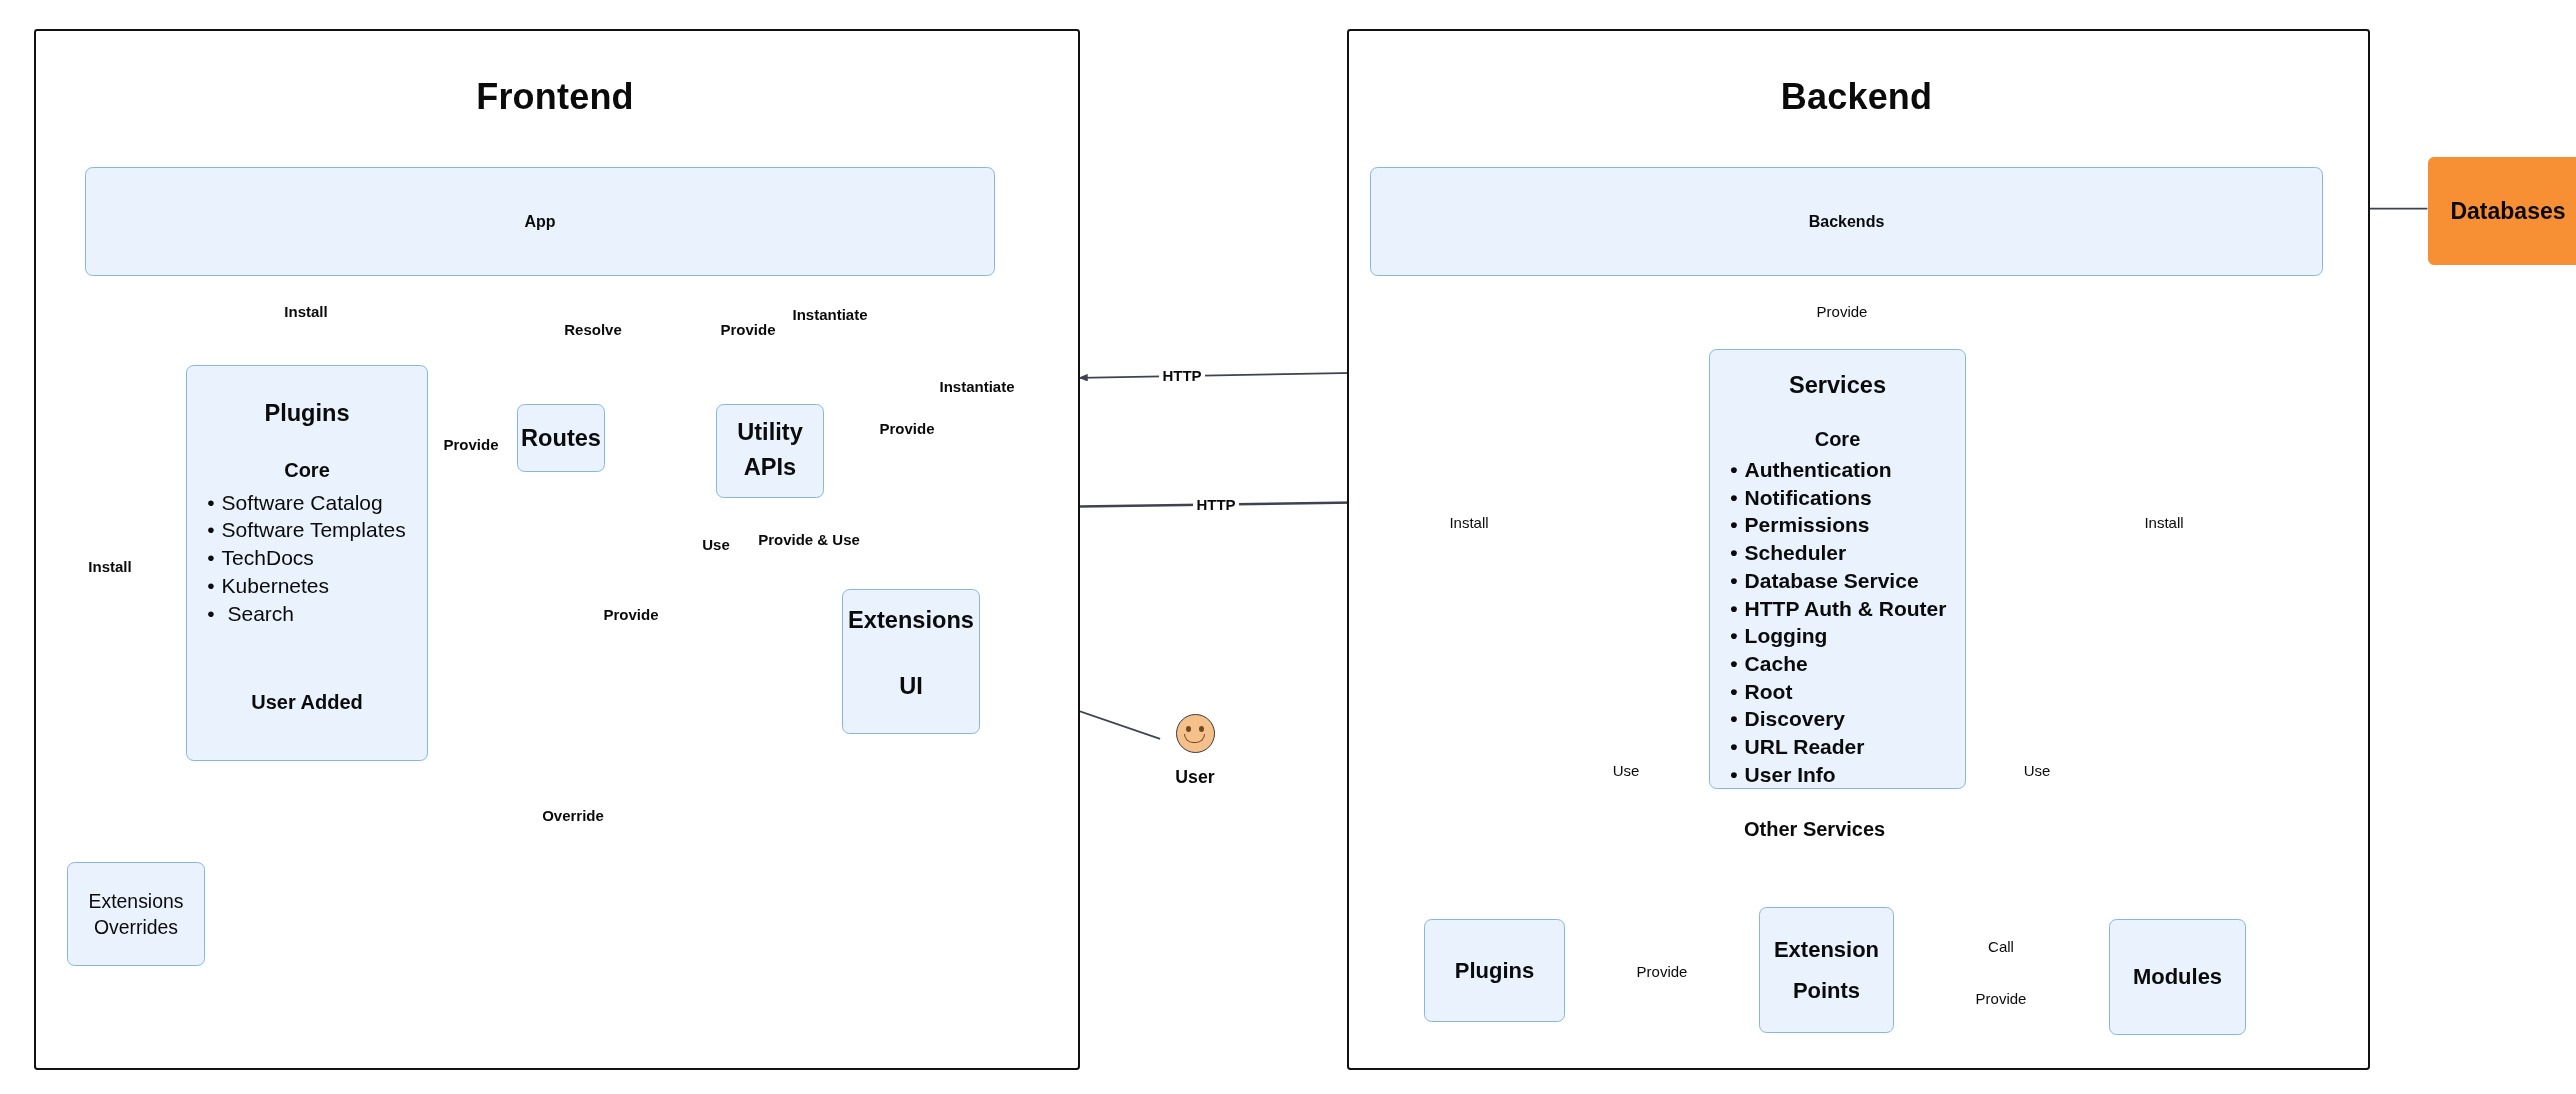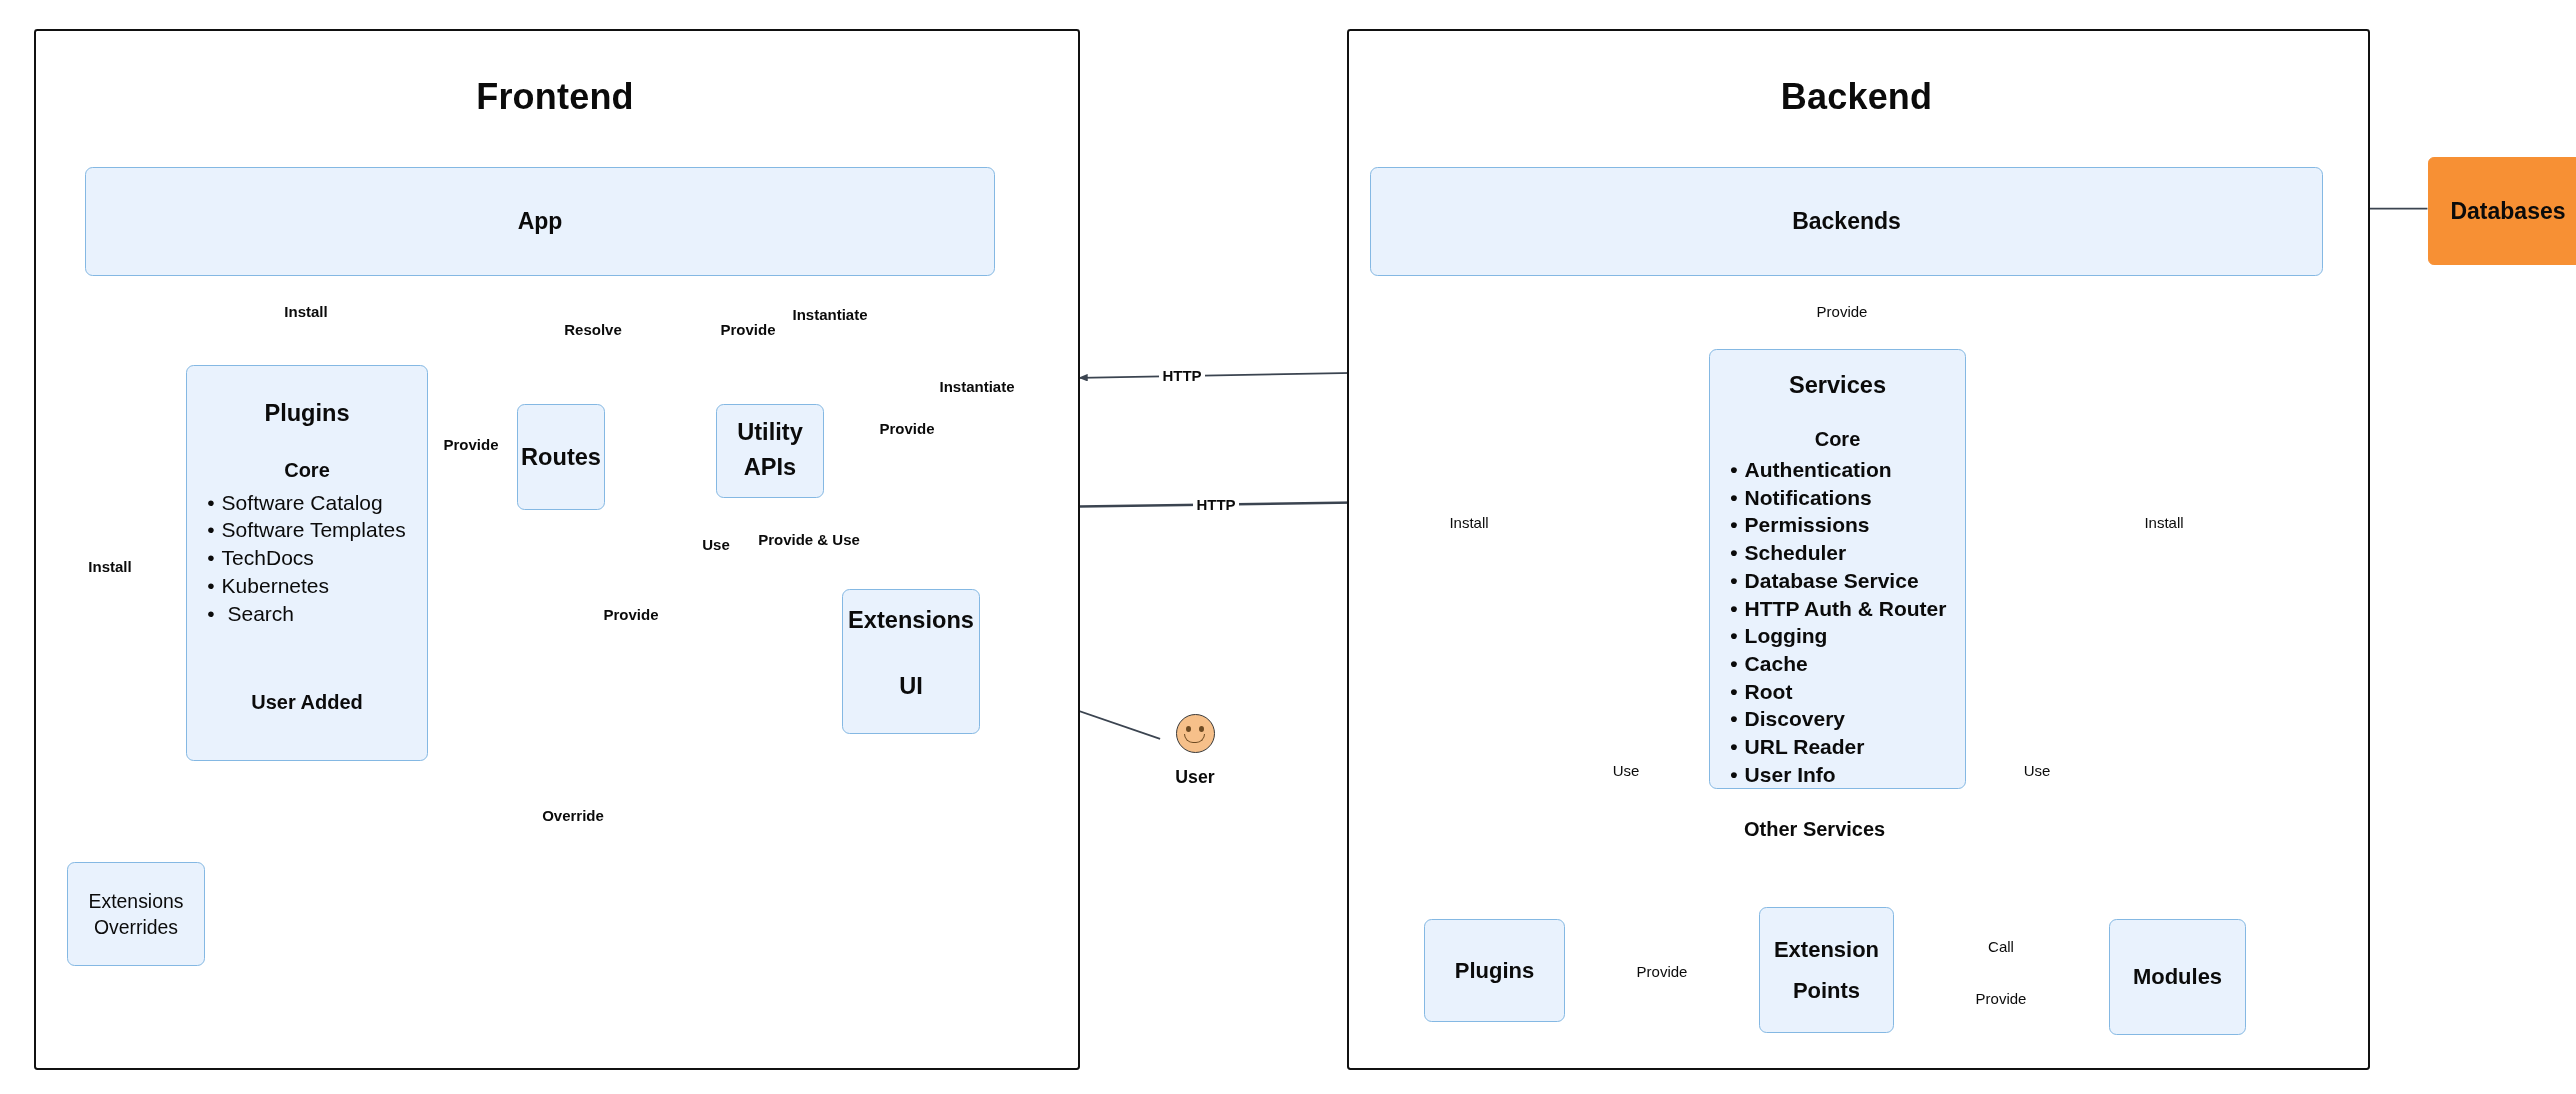--- a/index.html
+++ b/index.html
@@ -7,21 +7,21 @@
   #stage{position:relative;width:2576px;height:1094px;}
   svg#wires{position:absolute;left:0;top:0;width:2576px;height:1094px;overflow:visible;}
 
   .panel{position:absolute;border:2.5px solid #111;background:#fff;border-radius:3.4px;}
   .panel-title{position:absolute;width:100%;text-align:center;font-size:36px;font-weight:bold;letter-spacing:0.2px;}
 
   .node{position:absolute;background:#e9f2fd;border:1.7px solid #84b8e3;border-radius:7.6px;box-sizing:border-box;}
   .node .ttl{text-align:center;font-weight:bold;}
   .node.flat{display:flex;align-items:center;justify-content:center;}
 
-  .wide-ttl{font-size:23px;font-weight:bold;}
+  .wide-ttl{font-size:16px;font-weight:bold;}
   .big-ttl{font-size:23.6px;font-weight:bold;}
   .med-ttl{font-size:22px;font-weight:bold;}
   .sm-ttl{font-size:19.4px;font-weight:normal;line-height:1.35;text-align:center;}
 
   .sect{text-align:center;font-weight:bold;font-size:20px;}
   .bullets{list-style:none;margin:0;padding:0 0 0 22px;}
   .bullets li{font-size:21px;line-height:1.32;white-space:nowrap;}
   .bullets li::before{content:"\2022";display:inline-block;width:14.3px;margin-left:-1.7px;}
   .bullets.bold li{font-weight:bold;}
 
@@ -121,21 +121,21 @@
     <ul class="bullets" style="margin-top:6.7px;">
       <li>Software Catalog</li>
       <li>Software Templates</li>
       <li>TechDocs</li>
       <li>Kubernetes</li>
       <li> Search</li>
     </ul>
     <div class="sect" style="margin-top:64px;">User Added</div>
   </div>
 
-  <div class="node flat" style="left:517px;top:404px;width:88px;height:106px;">
+  <div class="node flat" style="left:517px;top:404px;width:88px;height:68px;">
     <span class="big-ttl">Routes</span>
   </div>
 
   <div class="node" style="left:716px;top:404px;width:108px;height:94px;">
     <div class="ttl big-ttl" style="margin-top:13.5px;">Utility</div>
     <div class="ttl big-ttl" style="margin-top:8.4px;text-align:center;">APIs</div>
   </div>
 
   <div class="node" style="left:842px;top:589px;width:138px;height:145px;">
     <div class="ttl big-ttl" style="margin-top:17px;">Extensions</div>

